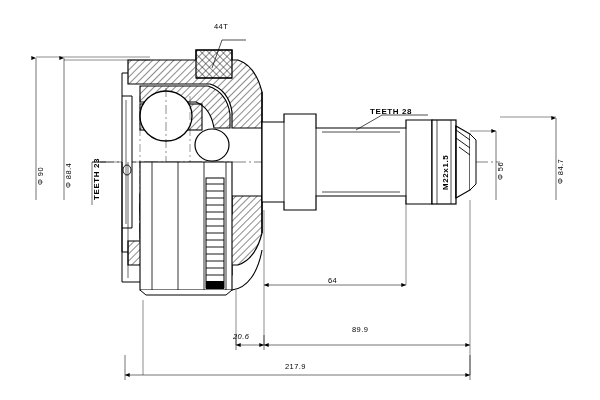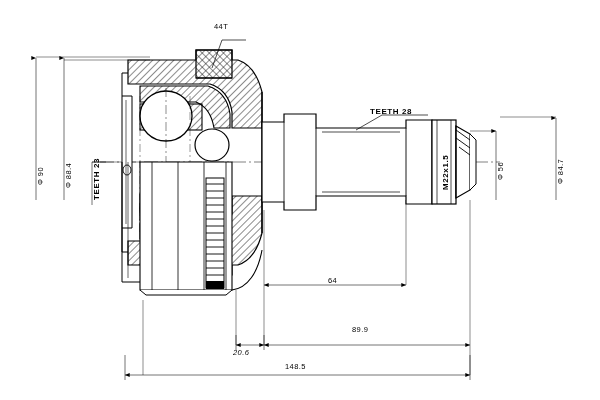--- a/index.html
+++ b/index.html
@@ -251,19 +251,19 @@
   <div class="lbl lbl-bold" style="left:370px; top:107px;">TEETH 28</div>
 
   <div class="lbl lbl-bold vert" style="left:441px; top:190px;">M22x1.5</div>
 
   <div class="lbl vert" style="left:496px; top:180px;">Φ 56</div>
 
   <div class="lbl vert" style="left:556px; top:184px;">Φ 84.7</div>
 
   <div class="lbl" style="left:328px; top:276px;">64</div>
 
-  <div class="lbl" style="left:233px; top:348px;font-style:italic;">20.6</div>
+  <div class="lbl" style="left:233px; top:332px;font-style:italic;">20.6</div>
 
   <div class="lbl" style="left:352px; top:325px;">89.9</div>
 
-  <div class="lbl" style="left:285px; top:362px;">148.5</div>
+  <div class="lbl" style="left:285px; top:362px;">217.9</div>
 
 </div>
 
 </body></html>

